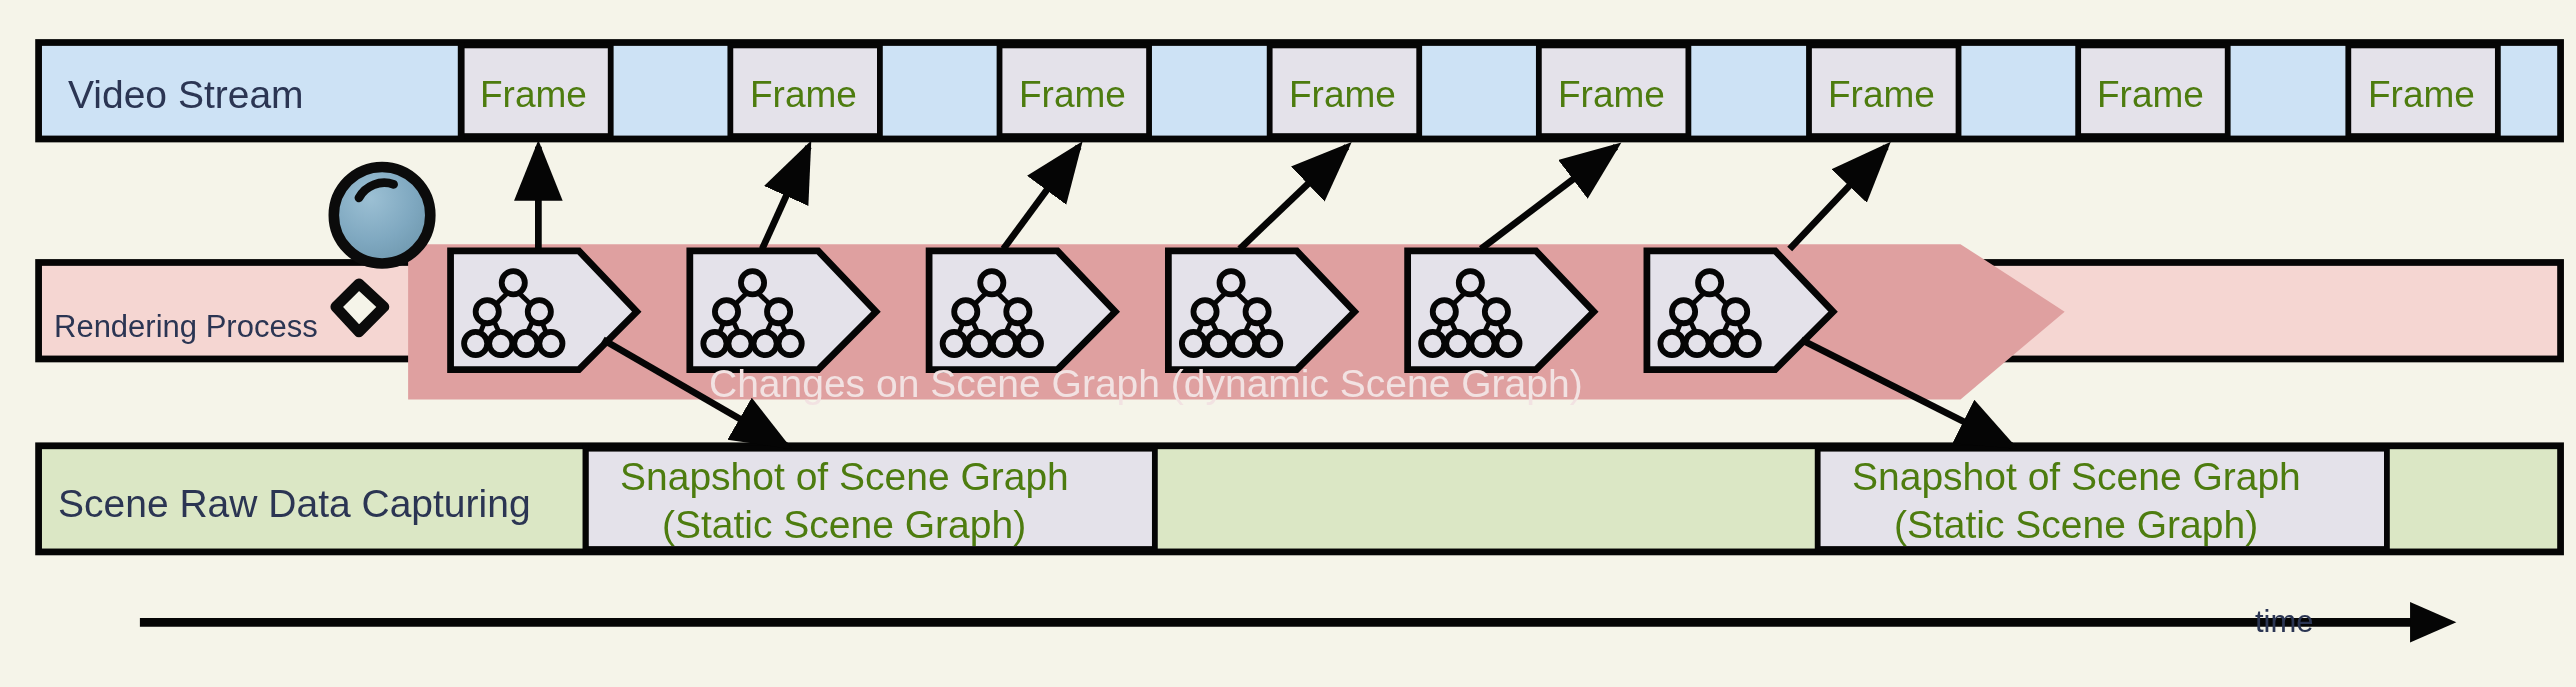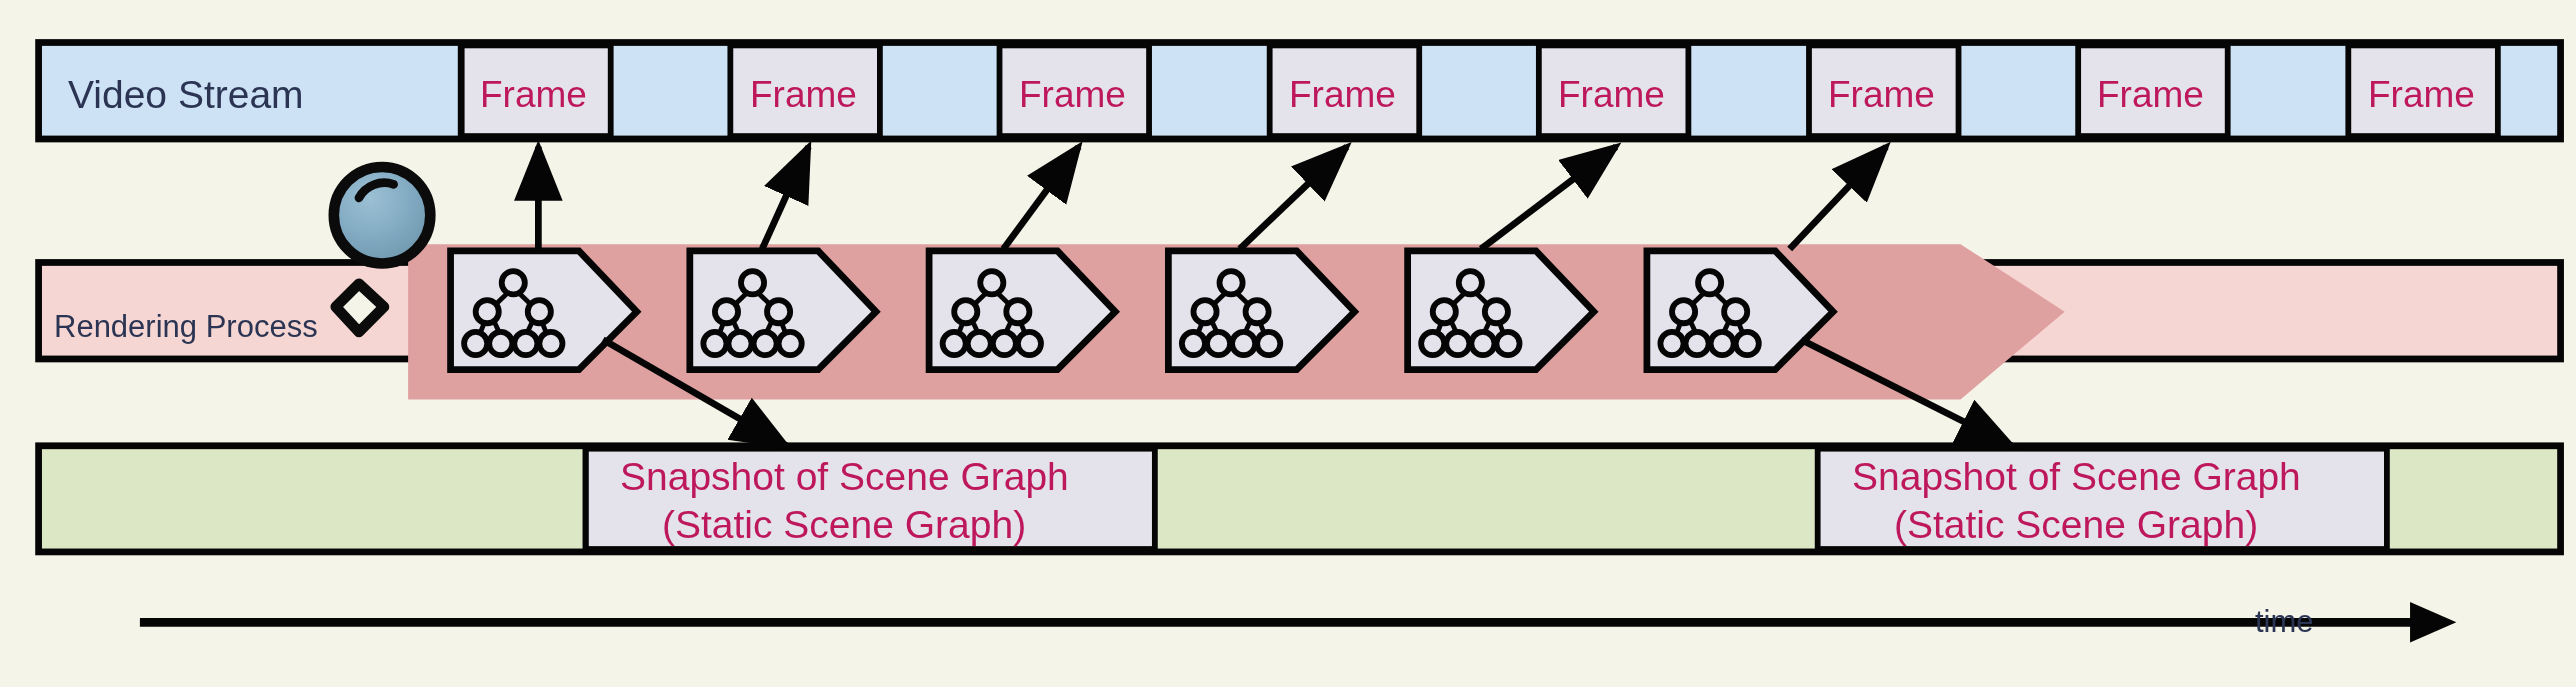--- a/index.html
+++ b/index.html
@@ -11,21 +11,21 @@
   }
   #stage{position:relative;width:2576px;height:643px;}
   #svgroot{position:absolute;left:0;top:0;width:2576px;height:688px;}
   .lbl{
     position:absolute;
     font-family:"Liberation Sans", sans-serif;
     white-space:pre;
     pointer-events:none;
   }
   .navy{color:#2b3553;}
-  .black{color:#be185d;}
+  .black{color:#4d7c0f;}
   .whiteish{color:#f2e2e2;}
 </style>
 </head>
 <body>
 
 <div id="stage">
 
   <svg id="svgroot" viewBox="0 0 2670 713">
     <defs>
       <marker id="ah" markerWidth="10" markerHeight="10" refX="8" refY="3.6" orient="auto">
@@ -243,21 +243,23 @@
   <div class="lbl black" style="left:750px;top:74px;font-size:37px;">Frame</div>
   <div class="lbl black" style="left:1019px;top:74px;font-size:37px;">Frame</div>
   <div class="lbl black" style="left:1289px;top:74px;font-size:37px;">Frame</div>
   <div class="lbl black" style="left:1558px;top:74px;font-size:37px;">Frame</div>
   <div class="lbl black" style="left:1828px;top:74px;font-size:37px;">Frame</div>
   <div class="lbl black" style="left:2097px;top:74px;font-size:37px;">Frame</div>
   <div class="lbl black" style="left:2368px;top:74px;font-size:37px;">Frame</div>
 
   <div class="lbl navy" style="left:54px;top:309px;font-size:31px;">Rendering Process</div>
 
-
+  <div class="lbl whiteish" style="left:709px;top:362px;font-size:39px;">Changes on Scene Graph (dynamic Scene Graph)</div>
+
+  <div class="lbl navy" style="left:58px;top:482px;font-size:39px;">Scene Raw Data Capturing</div>
 
   <div class="lbl black" style="left:620px;top:455px;font-size:39px;">Snapshot of Scene Graph</div>
   <div class="lbl black" style="left:662px;top:503px;font-size:39px;">(Static Scene Graph)</div>
 
   <div class="lbl black" style="left:1852px;top:455px;font-size:39px;">Snapshot of Scene Graph</div>
   <div class="lbl black" style="left:1894px;top:503px;font-size:39px;">(Static Scene Graph)</div>
 
   <div class="lbl navy" style="left:2255px;top:575px;font-size:31px;margin-top:29px;">time</div>
 
 </div>

